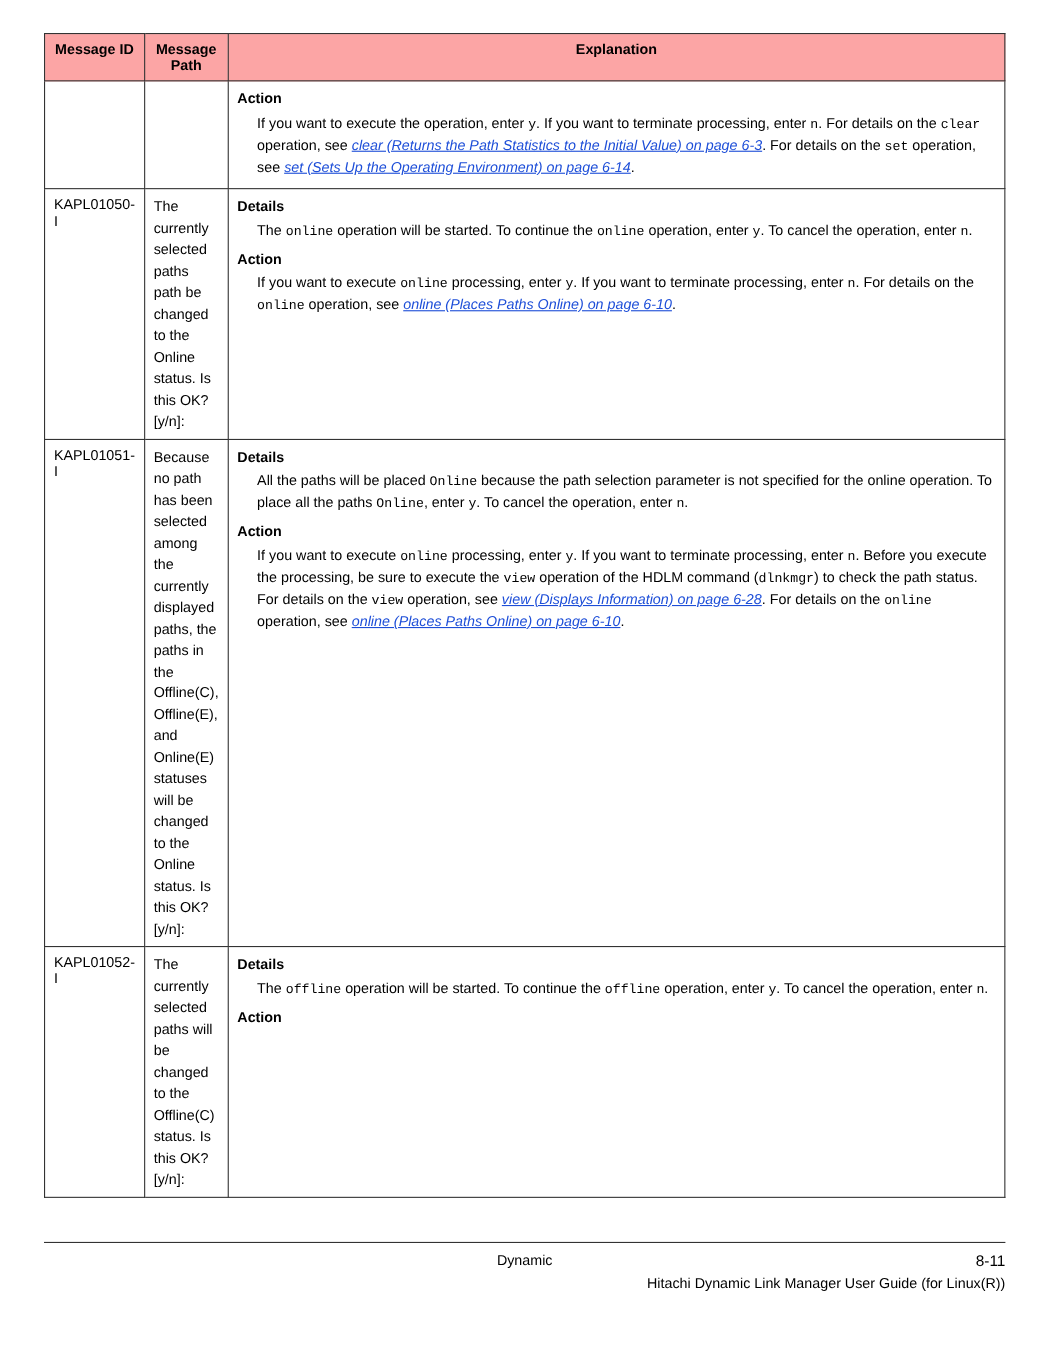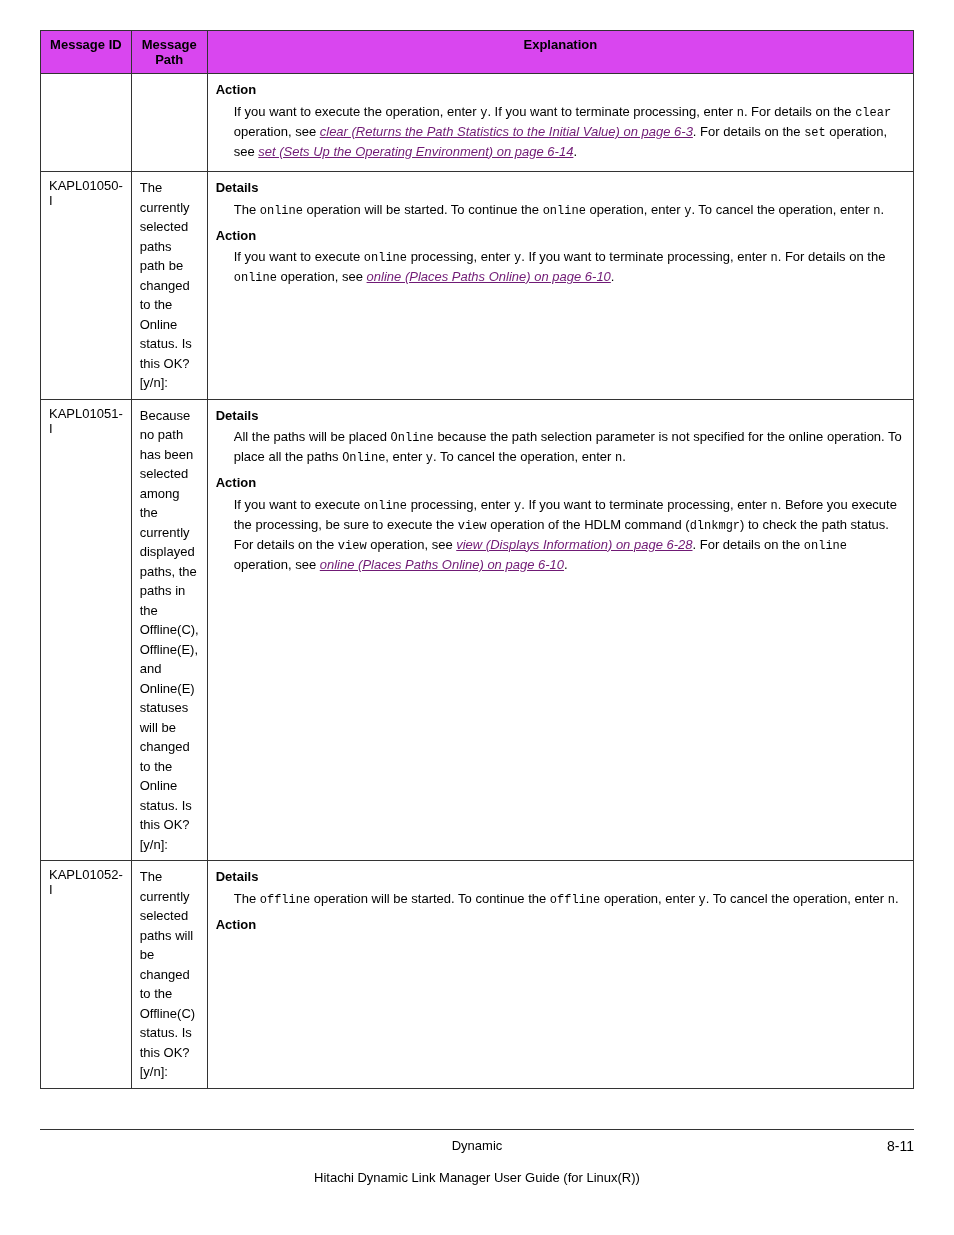--- a/index.html
+++ b/index.html
@@ -16,21 +16,21 @@
       width: 100%;
       border-collapse: collapse;
       border: 1.5px solid #333;
     }
     .table-container th, .table-container td {
       border: 1.5px solid #333;
       padding: 6px 8px;
       vertical-align: top;
     }
     .table-container thead tr th {
-      background: #d946ef;
+      background: #fca5a5;
       font-weight: bold;
       text-align: center;
       font-size: 13px;
     }
     .col-msgid { width: 110px; }
     .col-msgtext { width: 240px; }
     .col-explanation { width: 100%; }
 
     .section-label {
       font-weight: bold;
@@ -40,21 +40,21 @@
     .indented {
       margin-left: 18px;
       font-size: 13px;
       line-height: 1.5;
     }
     .mono {
       font-family: 'Courier New', Courier, monospace;
       font-size: 12px;
     }
     .link {
-      color: #701a75;
+      color: #1d4ed8;
       text-decoration: underline;
       font-style: italic;
     }
     p { margin-bottom: 4px; line-height: 1.5; }
     .msg-id { font-size: 13px; }
     .msg-text { font-size: 13px; line-height: 1.5; }
 
     .footer-area {
       position: relative;
       margin-top: 40px;
@@ -69,22 +69,22 @@
       left: 50%;
       transform: translateX(-50%);
       text-align: center;
     }
     .footer-right {
       margin-left: auto;
       font-size: 14px;
       font-weight: normal;
     }
     .footer-bottom {
-      text-align: center;
-      margin-top: 16px;
+      text-align: right;
+      margin-top: 5px;
       font-size: 13px;
     }
   </style>
 </head>
 <body>
 
 <table class="table-container">
   <thead>
     <tr>
       <th class="col-msgid">Message ID</th>

